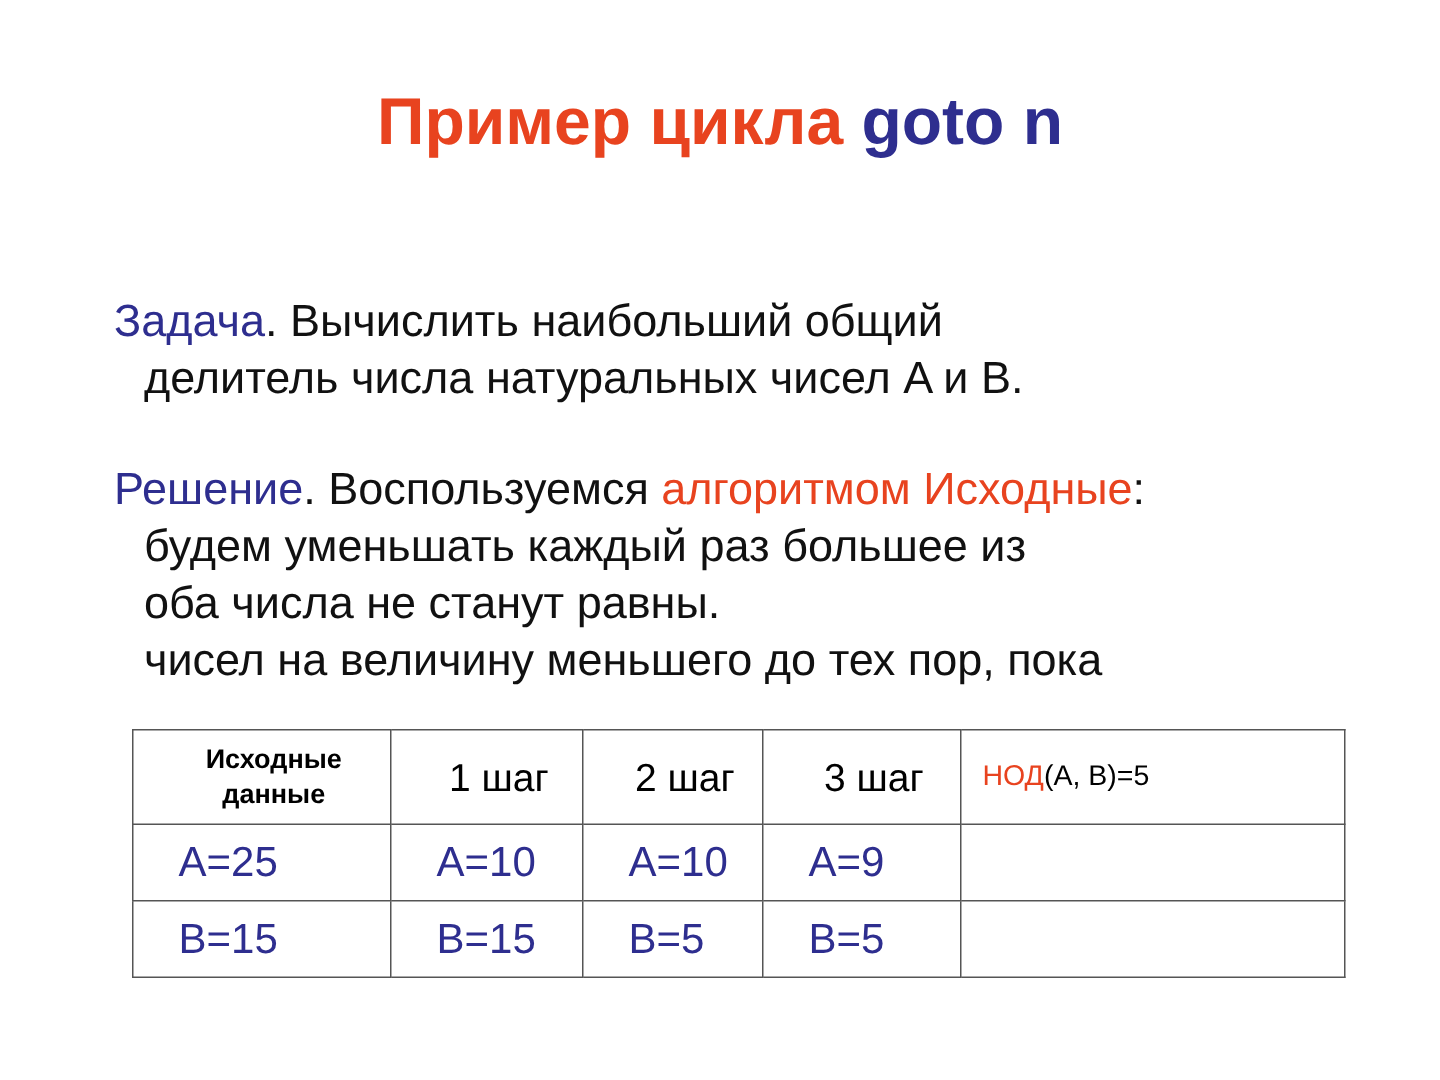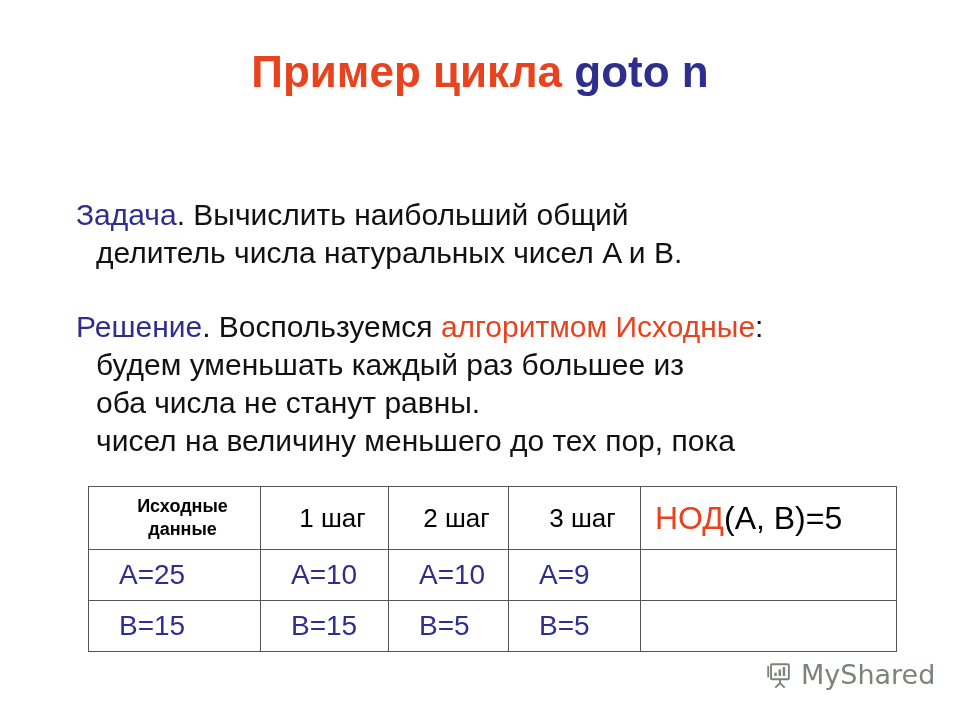--- a/index.html
+++ b/index.html
@@ -21,21 +21,21 @@
     position: relative;
     width: 960px;
     height: 720px;
     box-sizing: border-box;
   }
 
   
   .slide-title {
     position: absolute;
     left: 0;
-    top: 46px;
+    top: 56px;
     width: 960px;
     text-align: center;
     font-size: 44px;
     line-height: 52px;
     font-weight: bold;
     letter-spacing: 0px;
     white-space: nowrap;
   }
   .t-red   { color: #e8431f; }
   .t-blue  { color: #2e2e8f; }
@@ -87,21 +87,21 @@
     line-height: 30px;
     color: #000000;
     padding-left: 16px;
   }
   .hdr-row td.src-cell {
     font-size: 18px;
     font-weight: bold;
     line-height: 23px;
   }
   .hdr-row td.res-cell {
-    font-size: 32px;
+    font-size: 19px;
     text-align: left;
     padding-left: 14px;
   }
 
   .data-row td {
     height: 50px;
     font-size: 28px;
     color: #2e2e8f;
     text-align: left;
     padding-left: 30px;
@@ -183,27 +183,14 @@
       <tr class="data-row">
         <td>B=15</td>
         <td>B=15</td>
         <td>B=5</td>
         <td>B=5</td>
         <td class="empty-cell"></td>
       </tr>
     </tbody>
   </table>
 
-  <div class="watermark">
-    <span class="wm-icon">
-      <svg viewBox="0 0 32 32" width="30" height="30" aria-hidden="true">
-        <rect x="7.5" y="4.5" width="19" height="16" rx="1" fill="none" stroke="#6f7a72" stroke-width="2"></rect>
-        <path d="M4.5 6.5 v12" fill="none" stroke="#6f7a72" stroke-width="2"></path>
-        <path d="M17 20.5 v4 M17 24.5 l-5 5 M17 24.5 l5 5" fill="none" stroke="#6f7a72" stroke-width="2"></path>
-        <rect x="11" y="13.5" width="2.6" height="3.5" fill="#6f7a72"></rect>
-        <rect x="15.5" y="10" width="2.6" height="7" fill="#6f7a72"></rect>
-        <rect x="20" y="7.5" width="2.6" height="9.5" fill="#6f7a72"></rect>
-      </svg>
-    </span>
-    <span class="wm-text">MyShared</span>
-  </div>
 
 </div>
 
 </body></html>

